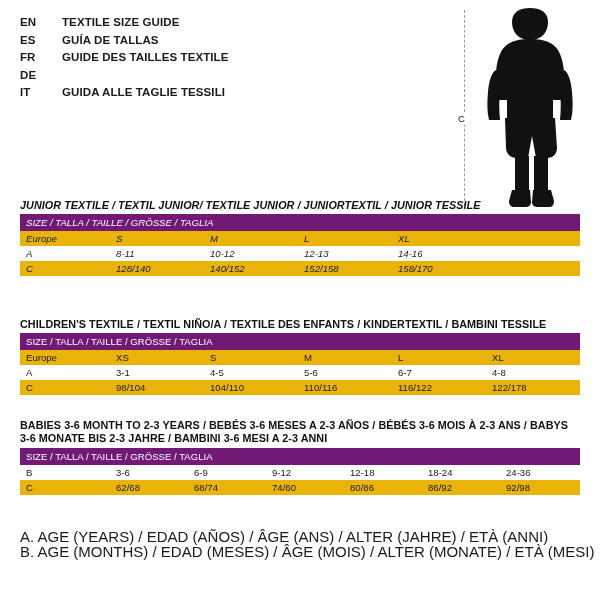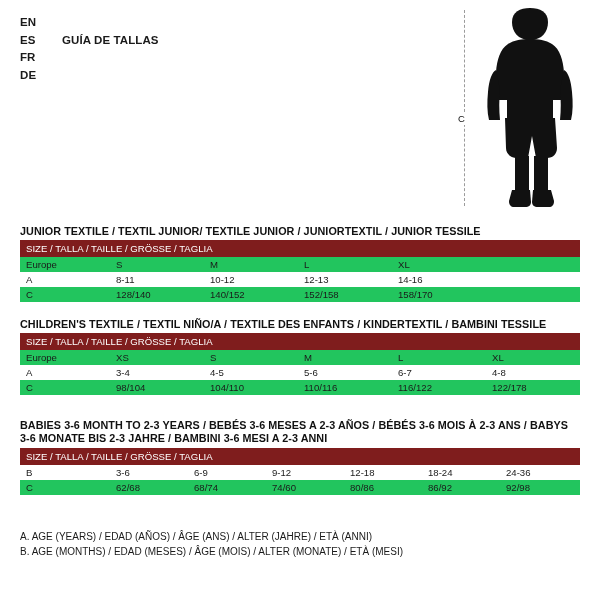--- a/index.html
+++ b/index.html
@@ -98,70 +98,76 @@
   }
   table.size-table td, table.size-table th {
     text-align: left;
     padding: 2px 0 2px 6px;
     font-weight: normal;
     color: #1a1a1a;
     white-space: nowrap;
     overflow: hidden;
   }
   tr.header-row td {
-    background: #7f1d1d;
+    background: #701a75;
     color: #ffffff;
     font-weight: normal;
     font-size: 9.6px;
     padding-top: 3px;
     padding-bottom: 3px;
   }
   tr.shaded td {
-    background: #22c55e;
+    background: #eab308;
     margin-top: 22px;
   }
   tr.plain td {
     background: #ffffff;
   }
   td.rowlabel {
     padding-left: 6px;
   }
 
   
   .legend {
     position: absolute;
     left: 20px;
     top: 529px;
     width: 560px;
-    font-size: 10px;
+    font-size: 15px;
     line-height: 15px;
     color: #1a1a1a;
   }
   .legend div {
     white-space: nowrap;
   }
 </style>
 </head>
 <body>
 
 <div class="page">
 
   <div class="lang-block">
     <div class="lang-row">
       <span class="lang-code">EN</span>
+      <span class="lang-text">TEXTILE SIZE GUIDE</span>
     </div>
     <div class="lang-row">
       <span class="lang-code">ES</span>
       <span class="lang-text">GUÍA DE TALLAS</span>
     </div>
     <div class="lang-row">
       <span class="lang-code">FR</span>
+      <span class="lang-text">GUIDE DES TAILLES TEXTILE</span>
     </div>
     <div class="lang-row">
       <span class="lang-code">DE</span>
+    </div>
+    <div class="lang-row">
+      <span class="lang-code">IT</span>
+      <span class="lang-text">GUIDA ALLE TAGLIE TESSILI</span>
     </div>
   </div>
 
   <div class="figure-area">
     <div class="dashed-line"></div>
     <div class="c-label">C</div>
     <svg class="figure-svg" width="116" height="200" viewBox="0 0 116 200">
       <g fill="#111111">
 
         <path d="M38 14 C38 4 46 0 56 0 C66 0 74 4 74 14 C74 24 68 32 56 32 C44 32 38 24 38 14 Z"></path>
@@ -183,21 +189,21 @@
 
         <path d="M60 148 L74 148 L74 184 L60 184 Z"></path>
 
         <path d="M38 182 L56 182 L57 194 C57 197 55 199 51 199 L40 199 C37 199 35 197 35 193 Z"></path>
 
         <path d="M59 182 L77 182 L80 193 C80 197 78 199 75 199 L64 199 C60 199 58 197 58 194 Z"></path>
       </g>
     </svg>
   </div>
 
-  <div class="section" style="top:225px;">
+  <div class="section" style="top:199px;font-style:italic;">
     <div class="section-title">JUNIOR TEXTILE / TEXTIL JUNIOR/ TEXTILE JUNIOR / JUNIORTEXTIL / JUNIOR TESSILE</div>
     <table class="size-table">
       <colgroup>
         <col style="width:90px">
           <col style="width:94px">
           <col style="width:94px">
           <col style="width:94px">
           <col style="width:94px">
           <col style="width:94px">
       </colgroup>
@@ -251,21 +257,21 @@
         <tr class="shaded">
           <td class="rowlabel">Europe</td>
           <td>XS</td>
           <td>S</td>
           <td>M</td>
           <td>L</td>
           <td>XL</td>
         </tr>
         <tr class="plain">
           <td class="rowlabel">A</td>
-          <td>3-4</td>
+          <td>3-1</td>
           <td>4-5</td>
           <td>5-6</td>
           <td>6-7</td>
           <td>4-8</td>
         </tr>
         <tr class="shaded">
           <td class="rowlabel">C</td>
           <td>98/104</td>
           <td>104/110</td>
           <td>110/116</td>

